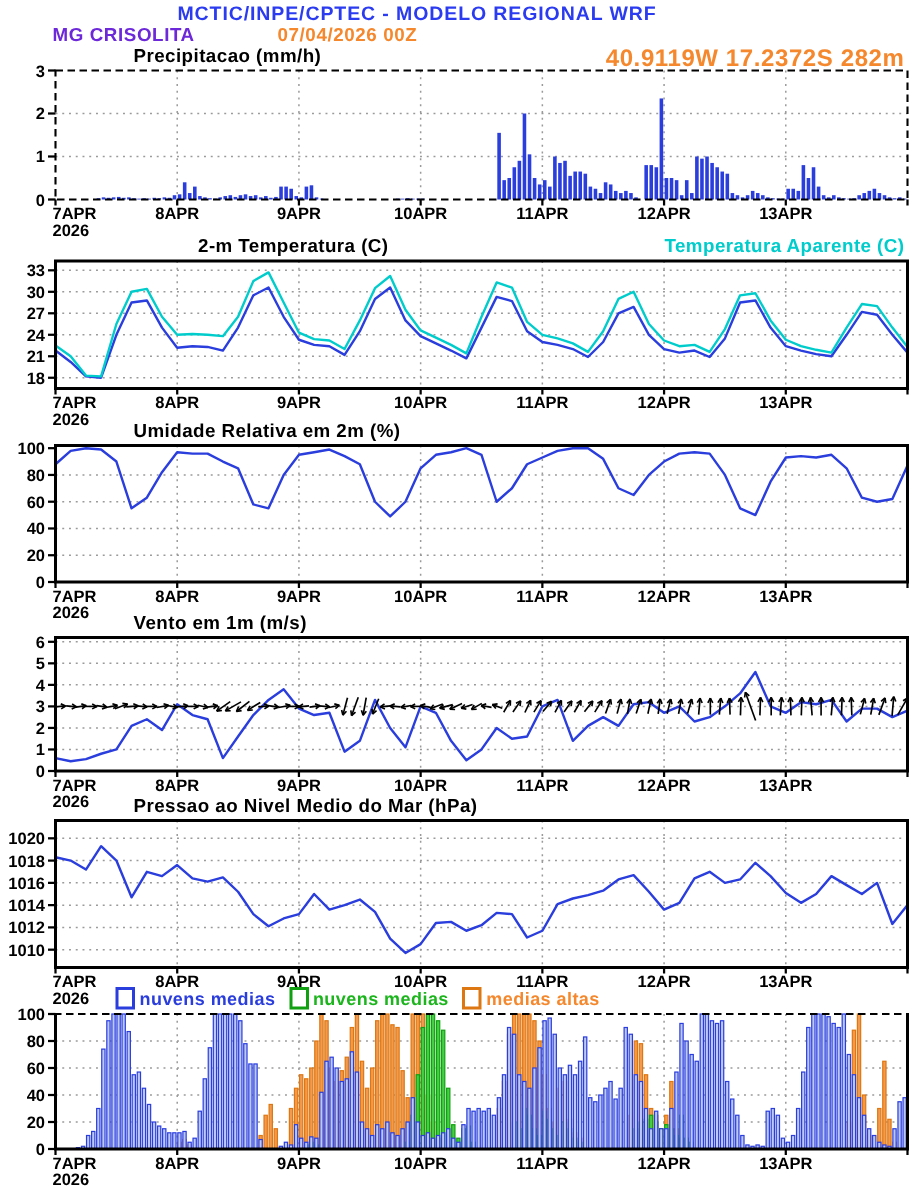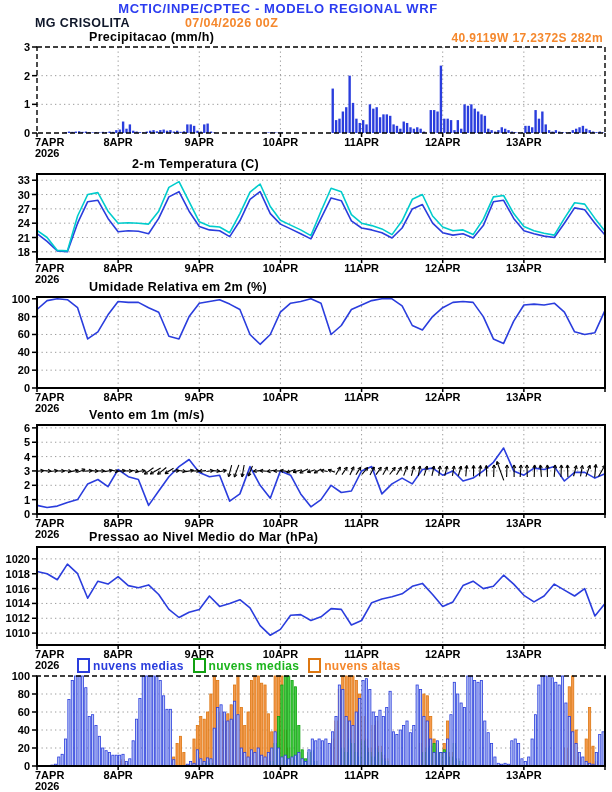--- a/index.html
+++ b/index.html
@@ -2,23 +2,23 @@
 <html><head>
 <meta charset="utf-8">
 <style>
   html,body{margin:0;padding:0;background:#fff;}
   .page{position:relative;width:612px;height:792px;background:#fff;overflow:hidden;
         font-family:"Liberation Sans",sans-serif;font-weight:bold;}
   #chart{position:absolute;left:0;top:0;}
   svg text{font-family:"Liberation Sans",sans-serif;font-weight:bold;font-size:11px;fill:#000;}
   .hdr1{position:absolute;top:1px;left:0;width:556px;text-align:center;color:#2b3cf0;
         font-size:13px;letter-spacing:.6px;}
-  .hdr-station{position:absolute;top:16px;left:35px;color:#0f172a;font-size:12.5px;letter-spacing:.4px;}
+  .hdr-station{position:absolute;top:16px;left:35px;color:#6d28d9;font-size:12.5px;letter-spacing:.4px;}
   .hdr-run{position:absolute;top:16px;left:185px;color:#f5882d;font-size:12.5px;letter-spacing:.4px;}
-  .coords{position:absolute;top:31px;right:9px;color:#f5882d;font-size:12px;letter-spacing:.4px;}
+  .coords{position:absolute;top:31px;right:9px;color:#f5882d;font-size:16px;letter-spacing:.4px;}
   .ptitle{position:absolute;color:#000;font-size:12.5px;letter-spacing:.3px;white-space:nowrap;padding-left:21px;}
   .t-precip{top:30px;left:68px;}
   .t-temp{top:157px;left:75px;margin-left:36px;}
   .t-temp2{top:157px;right:9px;left:auto;color:#00cccc;}
   .t-rh{top:280px;left:68px;text-align:center;}
   .t-wind{top:408px;left:68px;}
   .t-pres{top:530px;left:68px;}
   .t-clouds-row{position:absolute;top:658px;left:68px;display:flex;align-items:center;
         font-size:12.5px;letter-spacing:.3px;white-space:nowrap;}
   .t-clouds-row .leg{display:flex;align-items:center;margin-left:9px;font-size:12px;}
@@ -948,31 +948,32 @@
       <text x="118.14285714285714" y="779" text-anchor="middle">8APR</text>
       <text x="199.28571428571428" y="779" text-anchor="middle">9APR</text>
       <text x="280.42857142857144" y="779" text-anchor="middle">10APR</text>
       <text x="361.57142857142856" y="779" text-anchor="middle">11APR</text>
       <text x="442.7142857142857" y="779" text-anchor="middle">12APR</text>
       <text x="523.8571428571429" y="779" text-anchor="middle">13APR</text>
     </svg>
 
   <div class="ptitle t-precip">Precipitacao (mm/h)</div>
   <div class="ptitle t-temp">2-m Temperatura (C)</div>
+  <div class="ptitle t-temp2">Temperatura Aparente (C)</div>
   <div class="ptitle t-rh">Umidade Relativa em 2m (%)</div>
   <div class="ptitle t-wind">Vento em 1m (m/s)</div>
   <div class="ptitle t-pres">Pressao ao Nivel Medio do Mar (hPa)</div>
 
   <div class="t-clouds-row">
     <span class="leg">
       <i class="sq" id="sq0" style="border-color: rgb(42, 61, 221);"></i>
       <span id="lg0" style="color: rgb(42, 61, 221);">nuvens medias</span>
     </span>
     <span class="leg">
       <i class="sq" id="sq1" style="border-color: rgb(17, 160, 17);"></i>
       <span id="lg1" style="color: rgb(29, 181, 29);">nuvens medias</span>
     </span>
     <span class="leg">
       <i class="sq" id="sq2" style="border-color: rgb(221, 119, 17);"></i>
-      <span id="lg2" style="color: rgb(245, 136, 45);">nuvens altas</span>
+      <span id="lg2" style="color: rgb(245, 136, 45);">medias altas</span>
     </span>
   </div>
 </div>
 
 </body></html>

